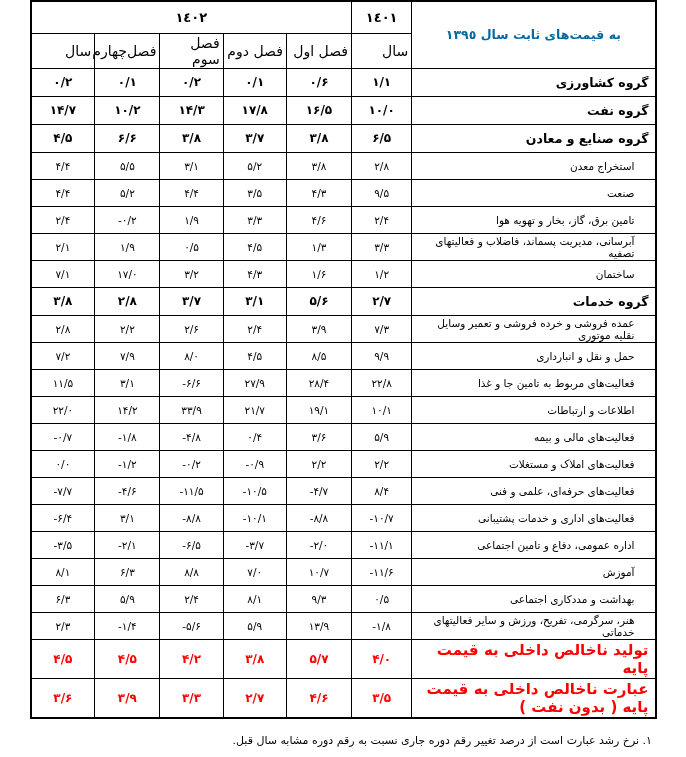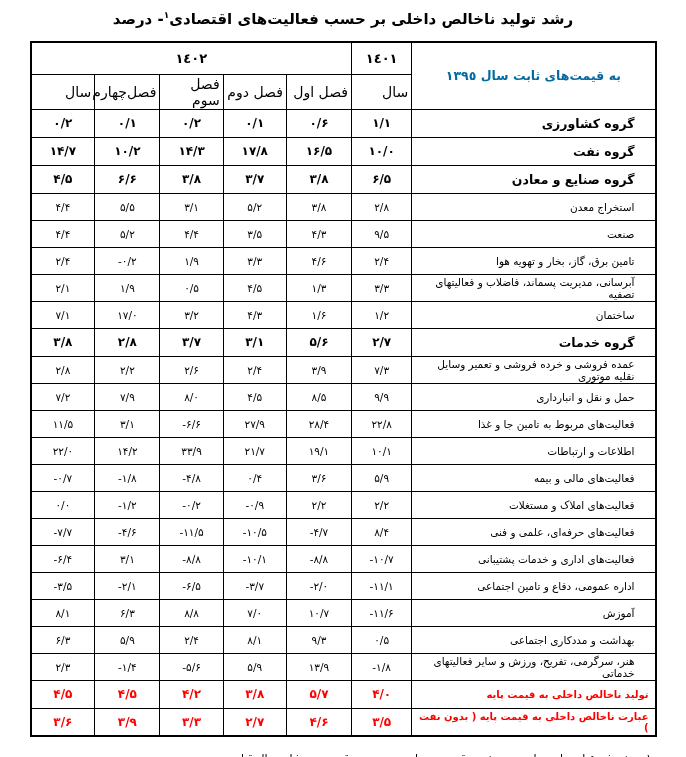--- a/index.html
+++ b/index.html
@@ -50,37 +50,36 @@
     text-align: right;
   }
   td.num {
     direction: ltr;
     text-align: center;
   }
   td.label-cell { text-align: right; }
   tr.row-regular td { height: 27px; font-size: 10.5px; font-weight: normal; }
   tr.row-regular td.label-cell { padding-right: 20px; }
   tr.row-group td { height: 28px; font-size: 12px; font-weight: bold; margin-top: 36px; }
-  tr.row-group td.label-cell { font-size: 12.5px; padding-right: 20px; }
+  tr.row-group td.label-cell { font-size: 12.5px; padding-right: 6px; }
   tr.row-total td { height: 28px; font-size: 12px; font-weight: bold; color: #ff0000; }
-  tr.row-total td.label-cell { font-size: 10px; padding-right: 6px; }
+  tr.row-total td.label-cell { font-size: 15px; padding-right: 6px; }
   .footnote {
     direction: rtl;
     text-align: right;
     font-size: 11px;
     margin-top: 15px;
     padding-right: 34px;
   }
 </style>
 </head>
 <body>
 
 <div class="page">
 
-  <h1 class="title"><span>رشد تولید ناخالص داخلی بر حسب فعالیت‌های اقتصادی</span><sup>۱</sup><span>- درصد</span></h1>
 
   <table class="gdp">
     <colgroup>
       <col style="width:243px">
       <col style="width:60px">
       <col style="width:65px">
       <col style="width:63px">
       <col style="width:63px">
       <col style="width:65px">
       <col style="width:64px">

